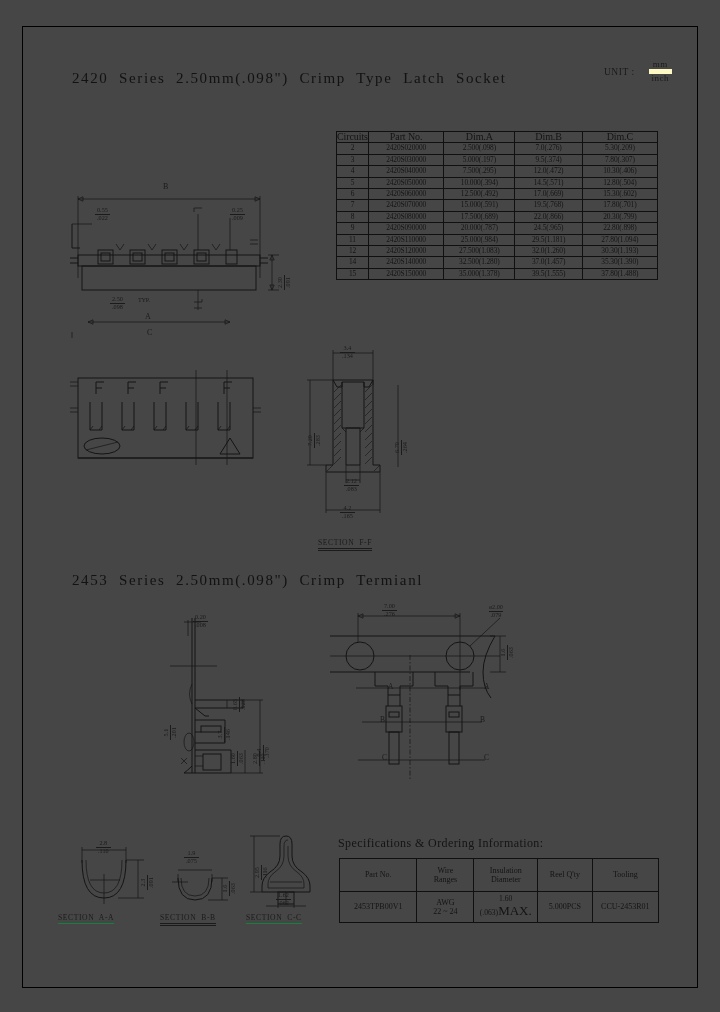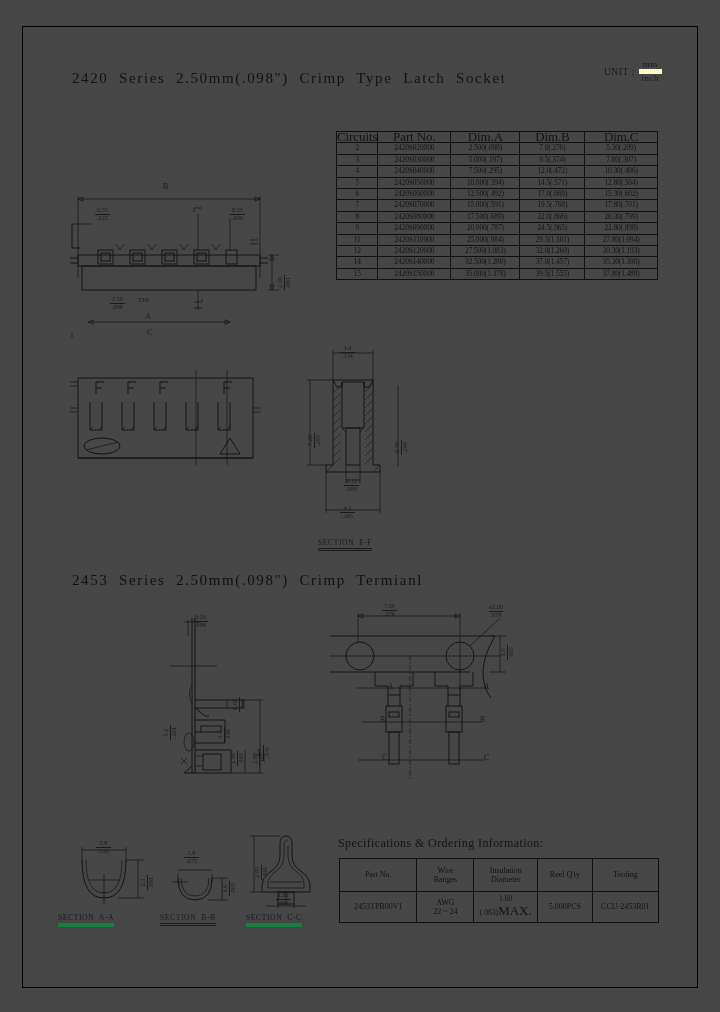--- a/index.html
+++ b/index.html
@@ -18,21 +18,21 @@
   }
   .t{position:absolute;white-space:pre;color:#151515;}
 
   
   .title{
     font-family:"Liberation Serif", serif;
     font-size:15px;letter-spacing:1.6px;color:#121212;
   }
   .unit-wrap{
     position:absolute;left:604px;top:60px;font-size:9.5px;letter-spacing:.5px;
-    display:flex;align-items:center;gap:3px;color:#1a1a1a;
+    display:flex;align-items:center;gap:13px;color:#1a1a1a;
   }
   .frac{display:inline-flex;flex-direction:column;align-items:center;line-height:1.05;}
   .frac .num{border-bottom:5px solid #fef9c3;padding:0 4px;font-size:9px;}
   .frac .den{padding:0 4px;font-size:9px;}
 
   
   .dim-table{
     position:absolute;left:336px;top:131px;width:322px;
     border-collapse:collapse;
     font-size:7.4px;
@@ -41,21 +41,21 @@
   }
   .dim-table th,.dim-table td{
     border:1px solid #101010;
     text-align:center;
     padding:0;
     height:10.4px;
     line-height:10.4px;
     white-space:nowrap;
     letter-spacing:-0.1px;
   }
-  .dim-table th{font-weight:normal;font-size:13px;}
+  .dim-table th{font-weight:normal;font-size:10px;}
   .dim-table .c-circ{width:30px;}
   .dim-table .c-pn{width:74px;}
   .dim-table .c-a{width:70px;}
   .dim-table .c-b{width:66px;}
   .dim-table .c-c{width:74px;}
 
   
   .spec-title{
     position:absolute;left:338px;top:836px;font-size:12px;letter-spacing:.4px;color:#141414;
   }
@@ -81,21 +81,21 @@
   
   .dim{font-size:6.2px;letter-spacing:-0.2px;color:#1b1b1b;line-height:1.0;}
   .dimf{
     position:absolute;display:inline-flex;flex-direction:column;align-items:center;
     font-size:6.2px;line-height:1.05;color:#1b1b1b;white-space:nowrap;
   }
   .dimf .num{padding:0 2px;}
   .dimf .den{border-top:1px solid #1b1b1b;padding:0 2px;}
   .rot90{transform-origin:0 0;transform:rotate(-90deg);}
   .lbl{font-size:8px;color:#1b1b1b;}
-  .seclbl{font-size:7.6px;letter-spacing:.6px;color:#1b1b1b;border-bottom:4px solid #15803d;padding-bottom:1px;}
+  .seclbl{font-size:7.6px;letter-spacing:.6px;color:#1b1b1b;border-bottom:1px solid #15803d;padding-bottom:1px;}
   .seclbl.dbl{border-bottom:3px double #1b1b1b;}
   svg{position:absolute;overflow:visible;}
   .s-stroke{stroke:#141414;fill:none;stroke-width:1;}
   .s-thin{stroke:#141414;fill:none;stroke-width:0.7;}
   .s-dash{stroke:#141414;fill:none;stroke-width:0.7;stroke-dasharray:5 2 1.5 2;}
   .s-hatch{stroke:#141414;fill:none;stroke-width:0.6;}
 </style>
 </head>
 <body>
 

